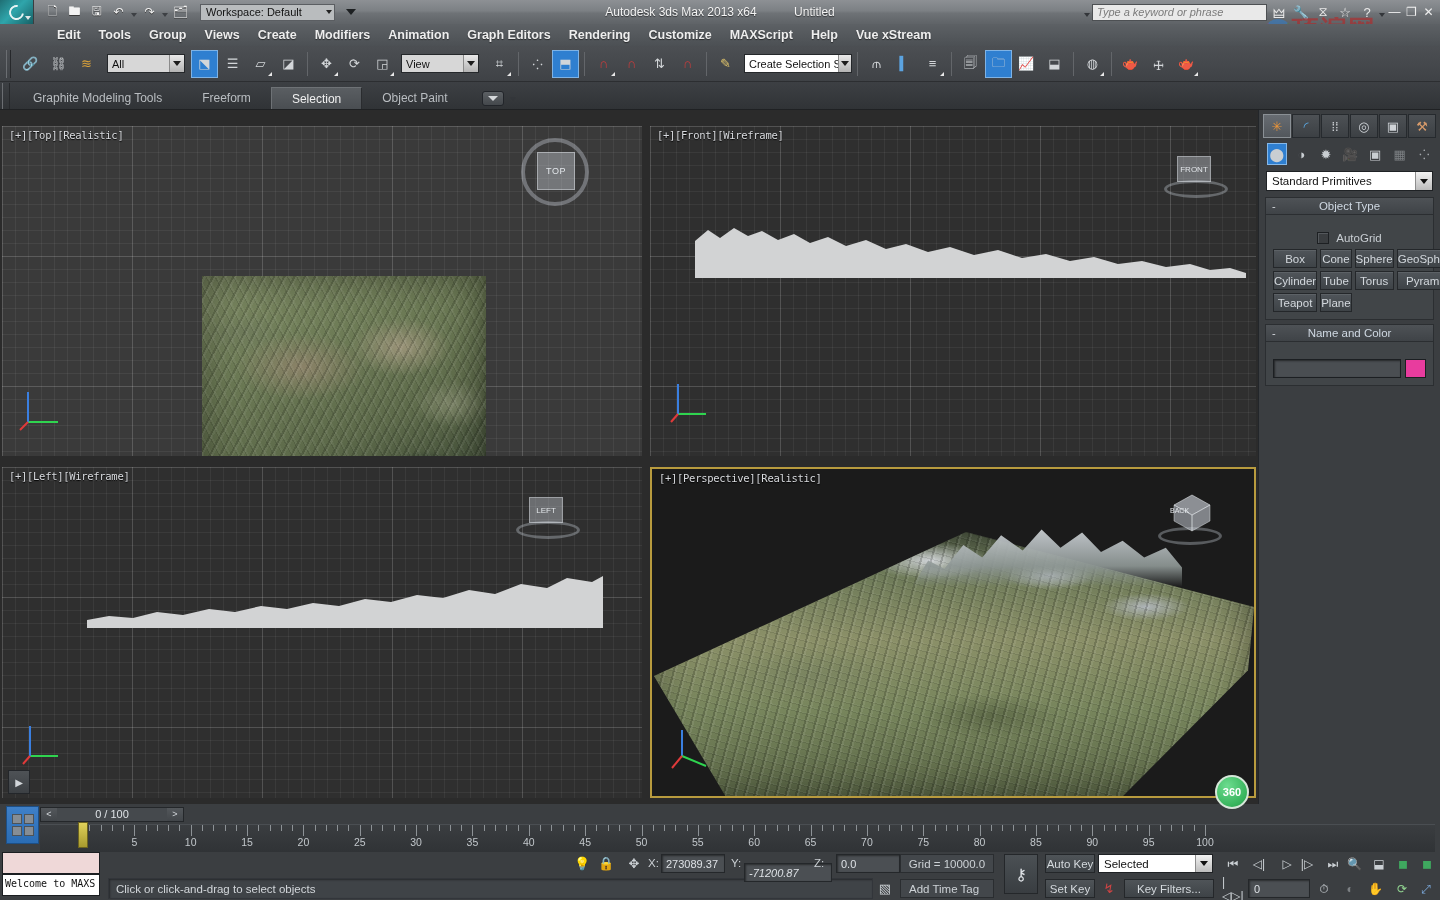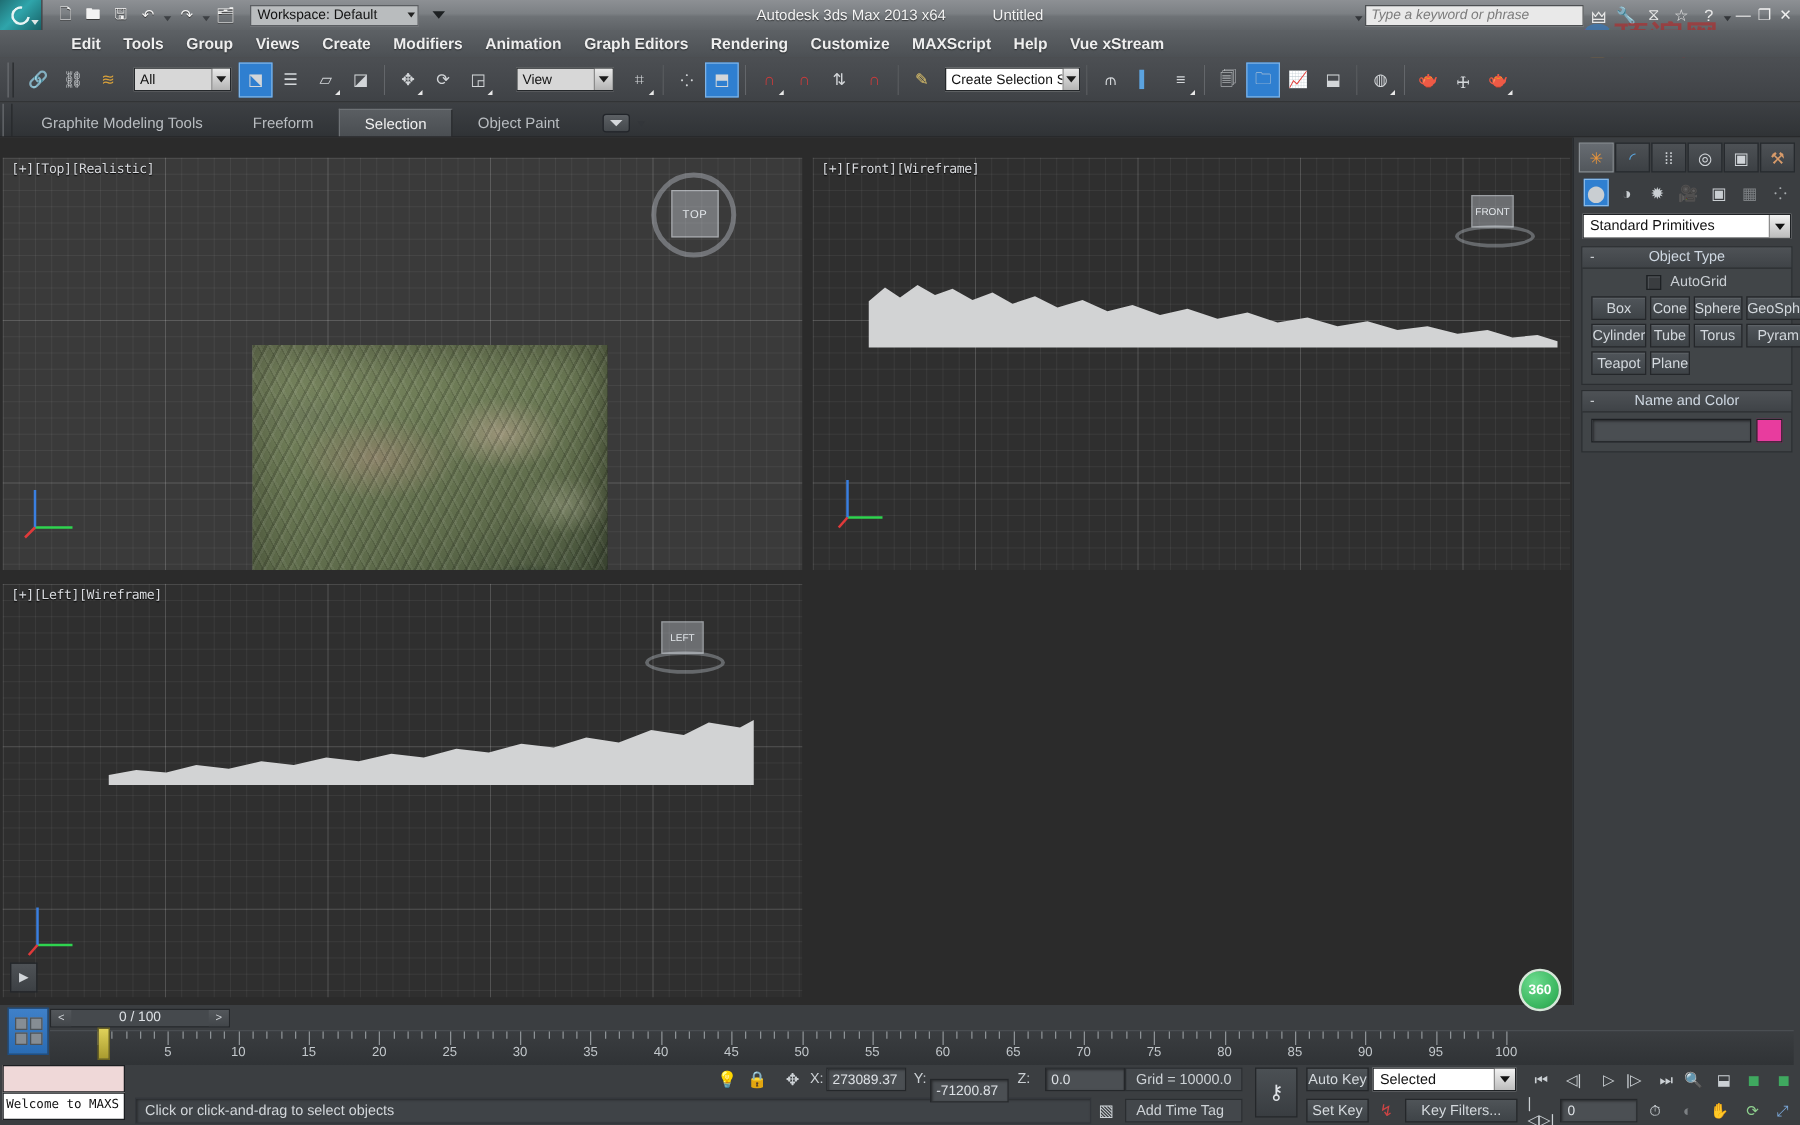--- a/index.html
+++ b/index.html
@@ -271,21 +271,21 @@
   .cp-combo .arw { width: 17px; height: 18px; background: linear-gradient(#f2f2f2,#bcbcbc);
     border-left: 1px solid #8d8d8d; display:flex;align-items:center;justify-content:center;}
   .cp-combo .arw i { width:0;height:0;border-left:4px solid transparent;border-right:4px solid transparent;border-top:5px solid #111;}
   .rollout { margin: 4px 6px; border: 1px solid #2b2e31; background: #414548; }
   .rollout-hdr {
     height: 17px; background: linear-gradient(#4e5256,#3f4347); border-bottom: 1px solid #2b2e31;
     display:flex; align-items:center; position: relative;
   }
   .rollout-hdr .minus { position:absolute; left: 6px; color:#d6dade; font-size: 11px; line-height: 11px;}
   .rollout-hdr .rtitle { flex:1; text-align:center; font-size: 11.5px; color: #cfd8e2; }
-  .rollout-body { padding: 5px 7px 7px 7px; }
+  .rollout-body { padding: 5px 7px 7px 7px; margin-top: 12px; }
   .chkrow { display:flex; align-items:center; justify-content:center; gap:7px; margin-bottom: 5px; }
   .chk { width: 12px; height: 12px; background: #3a3d40; border: 1px solid #1d2023; box-shadow: inset 1px 1px 0 #54585c;}
   .chklbl { font-size: 11.5px; color: #c9ced3; }
   .btngrid { display: grid; grid-template-columns: 1fr 1fr 1fr 1fr; gap: 3px; }
   .pbtn {
     height: 19px; background: linear-gradient(#50555a,#3e4347); border: 1px solid #24272a;
     color: #d3d8dd; font-size: 11.5px; display:flex;align-items:center;justify-content:center;
     box-shadow: inset 0 1px 0 rgba(255,255,255,.08);
   }
   .namerow { display:flex; gap: 4px; align-items:center; }
@@ -464,21 +464,21 @@
         </span>
     </div>
     <div class="tbtn active" style="margin-left:5px;">⬔</div>
     <div class="tbtn">☰</div>
     <div class="tbtn">▱<span class="fly"></span></div>
     <div class="tbtn">◪</div>
     <div class="tbsep"></div>
     <div class="tbtn">✥<span class="fly"></span></div>
     <div class="tbtn">⟳</div>
     <div class="tbtn">◲<span class="fly"></span></div>
-    <div class="combo" style="width:78px;margin-left:16px;">
+    <div class="combo" style="width:78px;margin-left:4px;">
       <span>View</span>
       <span class="cb-arrow">
           <i></i>
         </span>
     </div>
     <div class="tbtn" style="margin-left:6px;">⌗<span class="fly"></span></div>
     <div class="tbsep"></div>
     <div class="tbtn">⁘</div>
     <div class="tbtn active">⬒</div>
     <div class="tbsep"></div>
@@ -571,20 +571,40 @@
         <div class="vc-flat"></div>
         <div class="vc-flat-face">LEFT</div>
       </div>
       <svg class="axis-tripod" style="left:18px; bottom:32px;">
         <line x1="10" y1="38" x2="38" y2="38" stroke="#2fd44f" stroke-width="2"></line>
         <line x1="10" y1="38" x2="10" y2="8" stroke="#3a7fe0" stroke-width="2"></line>
         <line x1="10" y1="38" x2="3" y2="46" stroke="#e03a3a" stroke-width="2"></line>
       </svg>
     </div>
 
+    <div class="vp vp-br">
+      <div class="vp-inner" style="background:#1b1b1b;"></div>
+      <div class="persp-terrain"></div>
+      <div class="persp-ridge"></div>
+      <div class="vplabel">[+][Perspective][Realistic]</div>
+      <div class="viewcube" style="left:504px; top:14px;">
+        <div class="vc-flat" style="top:44px;"></div>
+        <svg class="vc-iso" viewBox="0 0 44 42">
+          <polygon points="4,14 22,4 40,14 22,24" fill="rgba(210,215,222,.62)" stroke="rgba(240,244,248,.5)"></polygon>
+          <polygon points="4,14 22,24 22,40 4,30" fill="rgba(178,184,192,.6)" stroke="rgba(240,244,248,.4)"></polygon>
+          <polygon points="40,14 22,24 22,40 40,30" fill="rgba(196,202,210,.6)" stroke="rgba(240,244,248,.4)"></polygon>
+        </svg>
+        <div style="position:absolute;left:14px;top:24px;font-size:7px;color:#e6eaee;">BACK</div>
+      </div>
+      <svg class="axis-tripod" style="left:18px; bottom:22px;">
+        <line x1="12" y1="30" x2="12" y2="4" stroke="#3a7fe0" stroke-width="2"></line>
+        <line x1="12" y1="30" x2="36" y2="40" stroke="#2fd44f" stroke-width="2"></line>
+        <line x1="12" y1="30" x2="2" y2="42" stroke="#e03a3a" stroke-width="2"></line>
+      </svg>
+    </div>
 
     <div class="badge360">
       <div class="circ">360</div>
     </div>
   </div>
 
   <div class="vpnav-btn">▶</div>
 
   <div class="cmdpanel">
     <div class="cp-tabs">
@@ -801,21 +821,21 @@
   <div class="statusfield" style="left:108px; top:878px; width:765px; background:#3f4347; border-color:#32353a;">Click or click-and-drag to select objects</div>
 
   <div class="statusicon" style="left:572px; top:853px; width:20px; height:21px;">💡</div>
   <div class="statusicon" style="left:596px; top:853px; width:20px; height:21px;">🔒</div>
   <div class="statusicon" style="left:624px; top:853px; width:20px; height:21px;">✥</div>
   <div class="statusicon" style="left:875px; top:878px; width:20px; height:20px;">▧</div>
 
   <div class="coordlbl" style="left:648px; top:857px;">X:</div>
   <div class="coordbox" style="left:661px; top:854px; width:64px;">273089.37</div>
   <div class="coordlbl" style="left:731px; top:857px;">Y:</div>
-  <div class="coordbox" style="left:744px; top:863px; width:63px;">-71200.87</div>
+  <div class="coordbox" style="left:744px; top:863px; width:88px;font-style:italic;">-71200.87</div>
   <div class="coordlbl" style="left:814px; top:857px;">Z:</div>
   <div class="coordbox" style="left:826px; top:854px; width:64px;margin-left:10px;">0.0</div>
 
   <div class="gridlbl" style="left:900px; top:854px; width:94px;">Grid = 10000.0</div>
   <div class="addtimetag" style="left:900px; top:879px; width:94px;">Add Time Tag</div>
 
   <div class="keybtn" style="left:1004px; top:854px;">⚷</div>
 
   <div class="akbtn" style="left:1045px; top:854px; width:50px;">Auto Key</div>
   <div class="akbtn" style="left:1045px; top:879px; width:50px;">Set Key</div>

